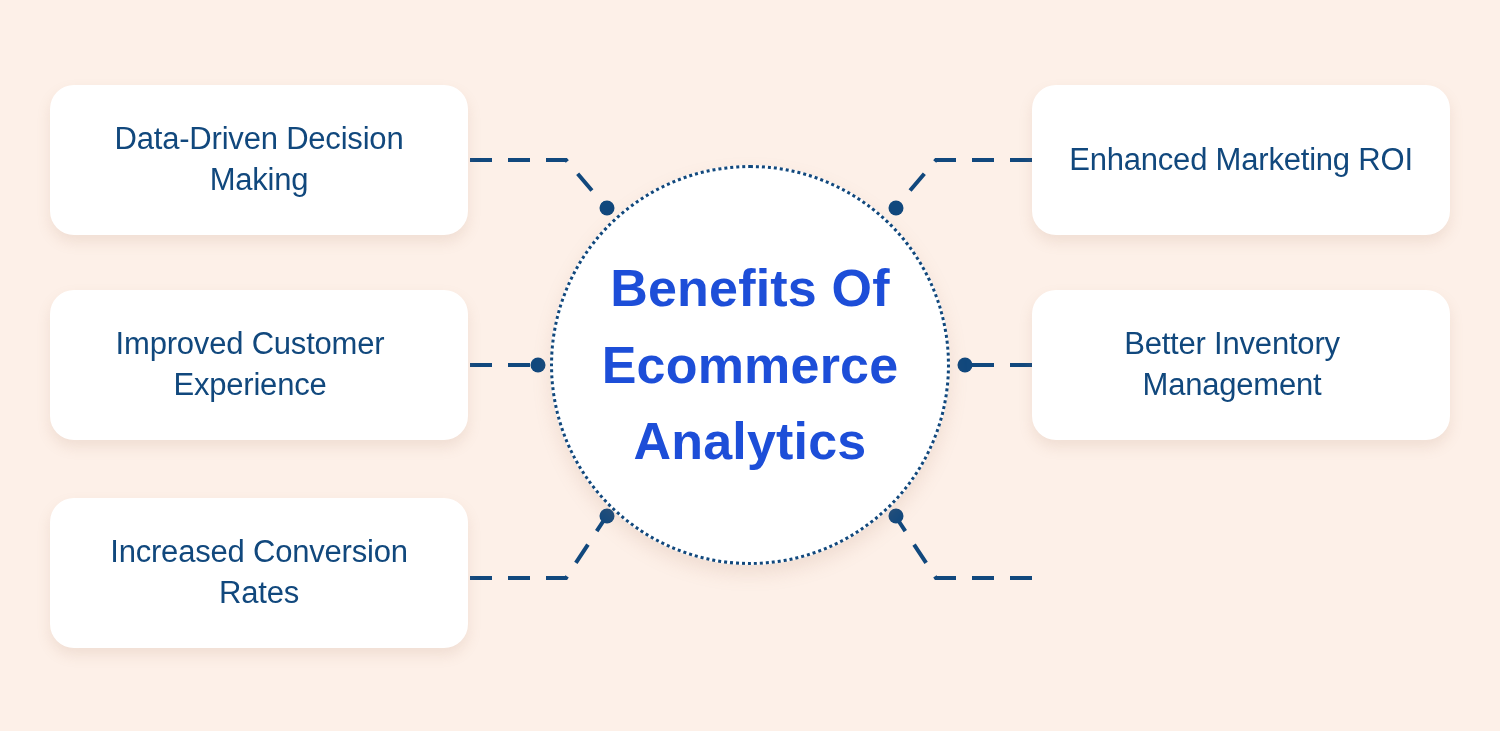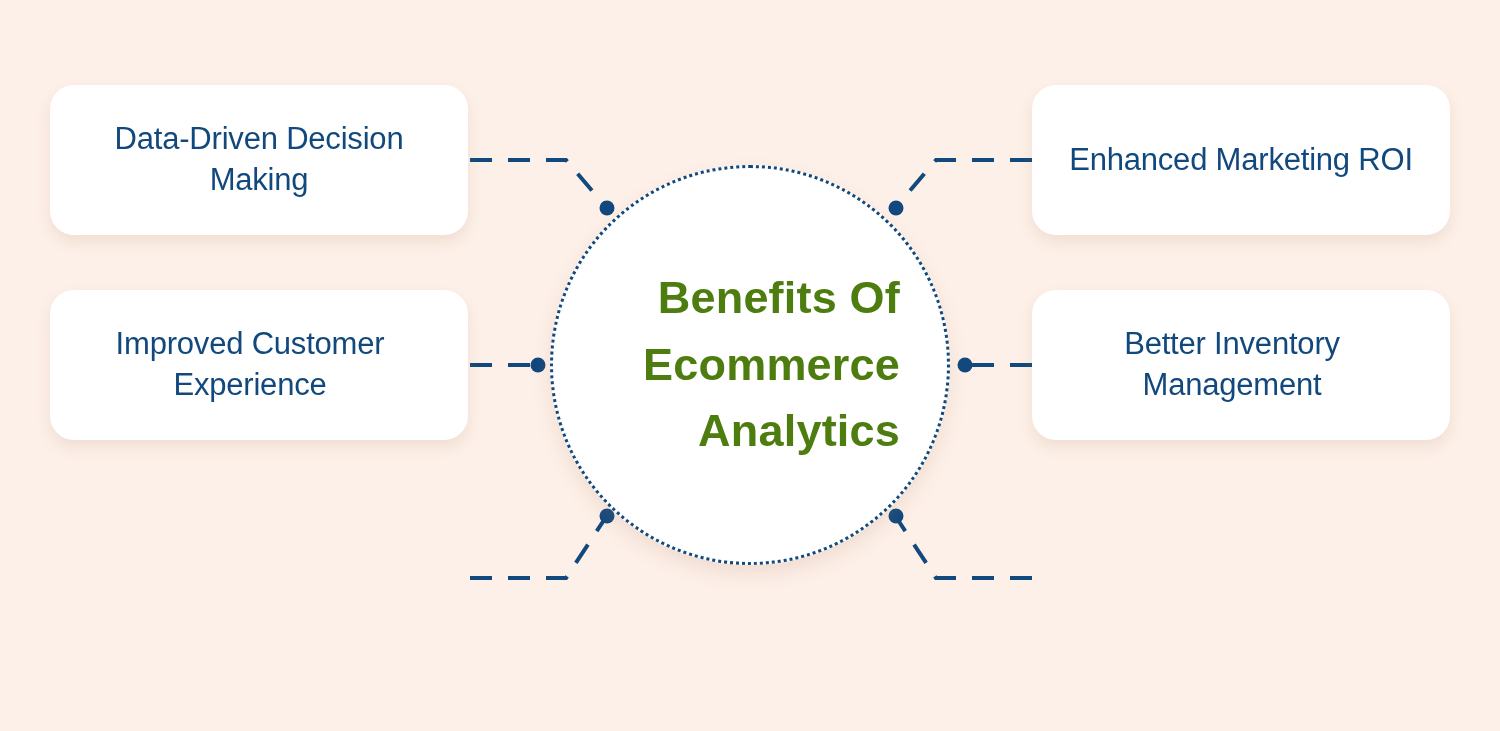--- a/index.html
+++ b/index.html
@@ -61,25 +61,25 @@
     border-radius: 50%;
     background: #ffffff;
     border: 3px dotted #11487d;
     box-sizing: border-box;
     box-shadow: 0 9px 18px rgba(176, 132, 104, 0.17);
     display: flex;
     align-items: center;
     justify-content: center;
   }
   #hub-title {
-    color: #4d7c0f;
+    color: #1d4ed8;
     font-weight: 700;
-    font-size: 45px;
+    font-size: 52px;
     line-height: 1.48;
-    text-align: right;
+    text-align: center;
     letter-spacing: 0.2px;
     max-width: 300px;
   }
 </style>
 </head>
 <body>
 
 <div id="stage">
 
   <svg id="connector-layer" viewBox="0 0 1500 731" xmlns="http://www.w3.org/2000/svg">
@@ -102,20 +102,23 @@
   </svg>
 
   <div class="card card-left row-1">
     <div class="card-label">Data-Driven Decision Making</div>
   </div>
 
   <div class="card card-left row-2">
     <div class="card-label">Improved Customer Experience</div>
   </div>
 
+  <div class="card card-left row-3">
+    <div class="card-label">Increased Conversion Rates</div>
+  </div>
 
   <div class="card card-right row-2">
     <div class="card-label">Better Inventory Management</div>
   </div>
 
   <div class="card card-right row-1">
     <div class="card-label">Enhanced Marketing ROI</div>
   </div>
 
 

